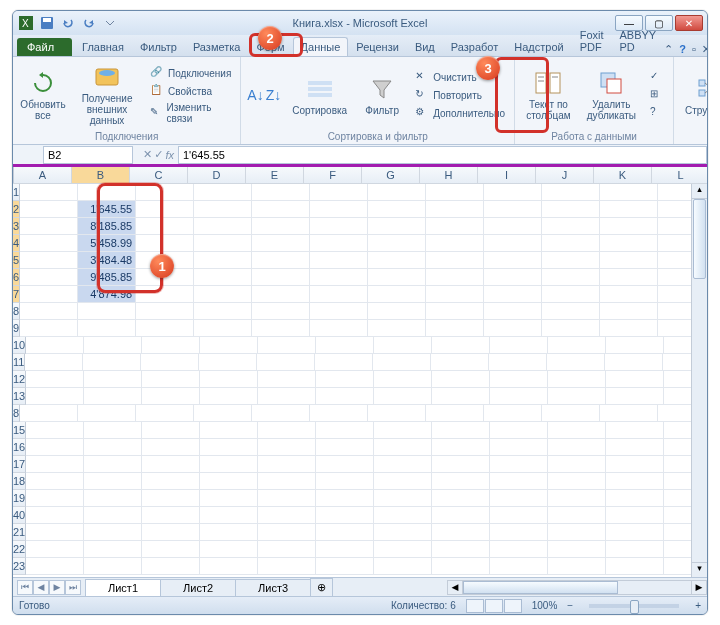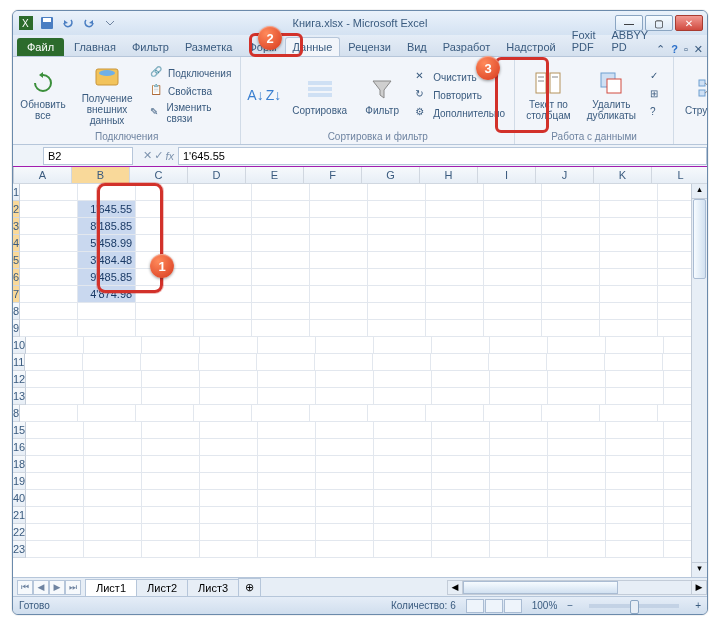--- a/index.html
+++ b/index.html
@@ -10,39 +10,39 @@
 .titlebar { height: 24px; background: linear-gradient(#eaf2fb,#d4e2f2); display:flex; align-items:center; padding:0 4px; font-size:11px; position:relative; }
 .titlebar .qat { display:flex; gap:3px; align-items:center; }
 .titlebar .qat .qbtn { width:18px; height:18px; display:flex; align-items:center; justify-content:center; border-radius:2px; }
 .titlebar .titleblock { position:absolute; left:50%; transform:translateX(-50%); color:#3a5b7f; }
 .titlebar .winbtns { margin-left:auto; display:flex; gap:2px; }
 .titlebar .winbtns .wb { width:28px; height:16px; border:1px solid #8aa5c2; border-radius:2px; display:flex; align-items:center; justify-content:center; background:linear-gradient(#f6fbff,#dce9f6); font-size:10px; }
 .titlebar .winbtns .wb.close { background:linear-gradient(#f29a93,#d04a3f); color:#fff; border-color:#a83b31; }
 
 
 .tabrow { height:22px; background:linear-gradient(#e5edf7,#d4e0ee); display:flex; align-items:flex-end; padding-left:4px; font-size:11px; gap:0; position:relative; border-bottom:1px solid #b6c6da; }
-.file-tab { background:#2c6b2c; color:#fff; padding:3px 10px 3px 10px; border-radius:3px 3px 0 0; margin-right:2px; font-weight:500; }
+.file-tab { background:#2c6b2c; color:#fff; padding:3px 18px 3px 10px; border-radius:3px 3px 0 0; margin-right:2px; font-weight:500; }
 .rtab { padding:3px 7px; color:#3a5b7f; border:1px solid transparent; border-bottom:none; cursor:default; position:relative; }
 .rtab.active { background:#f2f5fa; border-color:#b6c6da; border-radius:3px 3px 0 0; }
 .tabrow .help { margin-left:auto; margin-right:6px; color:#3a5b7f; display:flex; gap:6px; }
 
 
 .ribbon { height:88px; background:#f2f5fa; border-bottom:1px solid #b6c6da; display:flex; font-size:11px; }
 .group { border-right:1px solid #d1dbe7; padding:3px 6px 2px 6px; display:flex; flex-direction:column; }
 .group .gbody { display:flex; gap:6px; flex:1; align-items:center; }
 .group .glabel { text-align:center; color:#6f84a1; font-size:10px; margin-top:1px; }
 .bigbtn { display:flex; flex-direction:column; align-items:center; justify-content:center; gap:2px; padding:2px 4px; min-width:48px; height:66px; border:1px solid transparent; border-radius:3px; }
 .bigbtn .ic { width:28px; height:28px; display:flex; align-items:center; justify-content:center; }
 .bigbtn .lbl { font-size:10px; text-align:center; line-height:11px; color:#3a5b7f; }
 .minirow { display:flex; flex-direction:column; gap:2px; }
 .minibtn { display:flex; align-items:center; gap:4px; font-size:10px; color:#3a5b7f; padding:1px 3px; }
 .minibtn .mi { width:14px; height:14px; }
 
 
-.fbar { height:22px; background:#eef3f9; border-bottom:1px solid #a21caf; display:flex; align-items:center; font-size:11px; }
+.fbar { height:22px; background:#eef3f9; border-bottom:3px solid #a21caf; display:flex; align-items:center; font-size:11px; }
 .namebox { width:90px; border:1px solid #b6c6da; background:#fff; height:18px; margin:0 6px 0 30px; display:flex; align-items:center; padding:0 4px; }
 .fxsep { display:flex; gap:2px; align-items:center; color:#7d93ae; margin:0 4px; }
 .finput { flex:1; border:1px solid #b6c6da; background:#fff; height:18px; padding:0 4px; display:flex; align-items:center; }
 
 
 .gridwrap { position:absolute; top:156px; left:0; right:0; bottom:37px; background:#fff; overflow:hidden; }
 .colheaders { display:flex; height:17px; border-bottom:1px solid #d0d7e0; background:linear-gradient(#f6f9fc,#e7eef6); font-size:11px; }
 .corner { width:28px; border-right:1px solid #c3ccd8; }
 .ch { flex:0 0 58px; border-right:1px solid #d0d7e0; text-align:center; color:#3a5b7f; line-height:17px; }
 .ch.sel { background:#f9d99a; }
@@ -56,21 +56,21 @@
 
 .sel-border { position:absolute; border:3px solid #d2312a; border-radius:8px; pointer-events:none; box-shadow:0 0 0 1px rgba(210,49,42,.3); }
 
 
 .marker { position:absolute; width:24px; height:24px; border-radius:50%; background:radial-gradient(circle at 35% 30%, #ff8a5b, #d7391e); color:#fff; font-weight:bold; display:flex; align-items:center; justify-content:center; font-size:13px; box-shadow:0 1px 3px rgba(0,0,0,.4), inset 0 1px 1px rgba(255,255,255,.4); z-index:50; }
 
 
 .sheettabs { position:absolute; bottom:18px; left:0; right:0; height:19px; background:#e7eef6; border-top:1px solid #b6c6da; display:flex; align-items:center; font-size:11px; }
 .stnav { display:flex; gap:0; margin:0 4px; }
 .stnav .nb { width:16px; height:15px; border:1px solid #b6c6da; background:#f6f9fc; display:flex; align-items:center; justify-content:center; font-size:9px; color:#6f84a1; }
-.stab { padding:2px 10px; background:#fff; border:1px solid #b6c6da; border-bottom:none; margin-right:-1px; }
+.stab { padding:2px 22px; background:#fff; border:1px solid #b6c6da; border-bottom:none; margin-right:-1px; }
 .stab.inactive { background:#e7eef6; }
 .hscroll { margin-left:auto; flex:0 0 260px; height:15px; background:#e7eef6; border:1px solid #c3ccd8; display:flex; }
 .hscroll .thumb { width:60%; background:linear-gradient(#f6fbff,#d2e1f1); border:1px solid #aabcd3; }
 .hscroll .arr { width:15px; background:#e7eef6; text-align:center; font-size:9px; line-height:13px; border-left:1px solid #c3ccd8; }
 
 
 .statusbar { position:absolute; bottom:0; left:0; right:0; height:18px; background:linear-gradient(#e5edf7,#d0deee); border-top:1px solid #b6c6da; display:flex; align-items:center; font-size:10px; color:#3a5b7f; padding:0 6px; }
 .statusbar .mid { margin-left:auto; display:flex; gap:10px; align-items:center; }
 .viewbtns { display:flex; gap:1px; }
 .viewbtns .vb { width:18px; height:14px; border:1px solid #aabcd3; background:#eef4fb; }
@@ -557,20 +557,35 @@
           <div class="cell"></div>
           <div class="cell"></div>
           <div class="cell"></div>
           <div class="cell"></div>
           <div class="cell"></div>
           <div class="cell"></div>
           <div class="cell"></div>
           <div class="cell"></div>
         </div>
         <div class="row">
+          <div class="rh">17</div>
+          <div class="cell"></div>
+          <div class="cell"></div>
+          <div class="cell"></div>
+          <div class="cell"></div>
+          <div class="cell"></div>
+          <div class="cell"></div>
+          <div class="cell"></div>
+          <div class="cell"></div>
+          <div class="cell"></div>
+          <div class="cell"></div>
+          <div class="cell"></div>
+          <div class="cell"></div>
+        </div>
+        <div class="row">
           <div class="rh">18</div>
           <div class="cell"></div>
           <div class="cell"></div>
           <div class="cell"></div>
           <div class="cell"></div>
           <div class="cell"></div>
           <div class="cell"></div>
           <div class="cell"></div>
           <div class="cell"></div>
           <div class="cell"></div>

